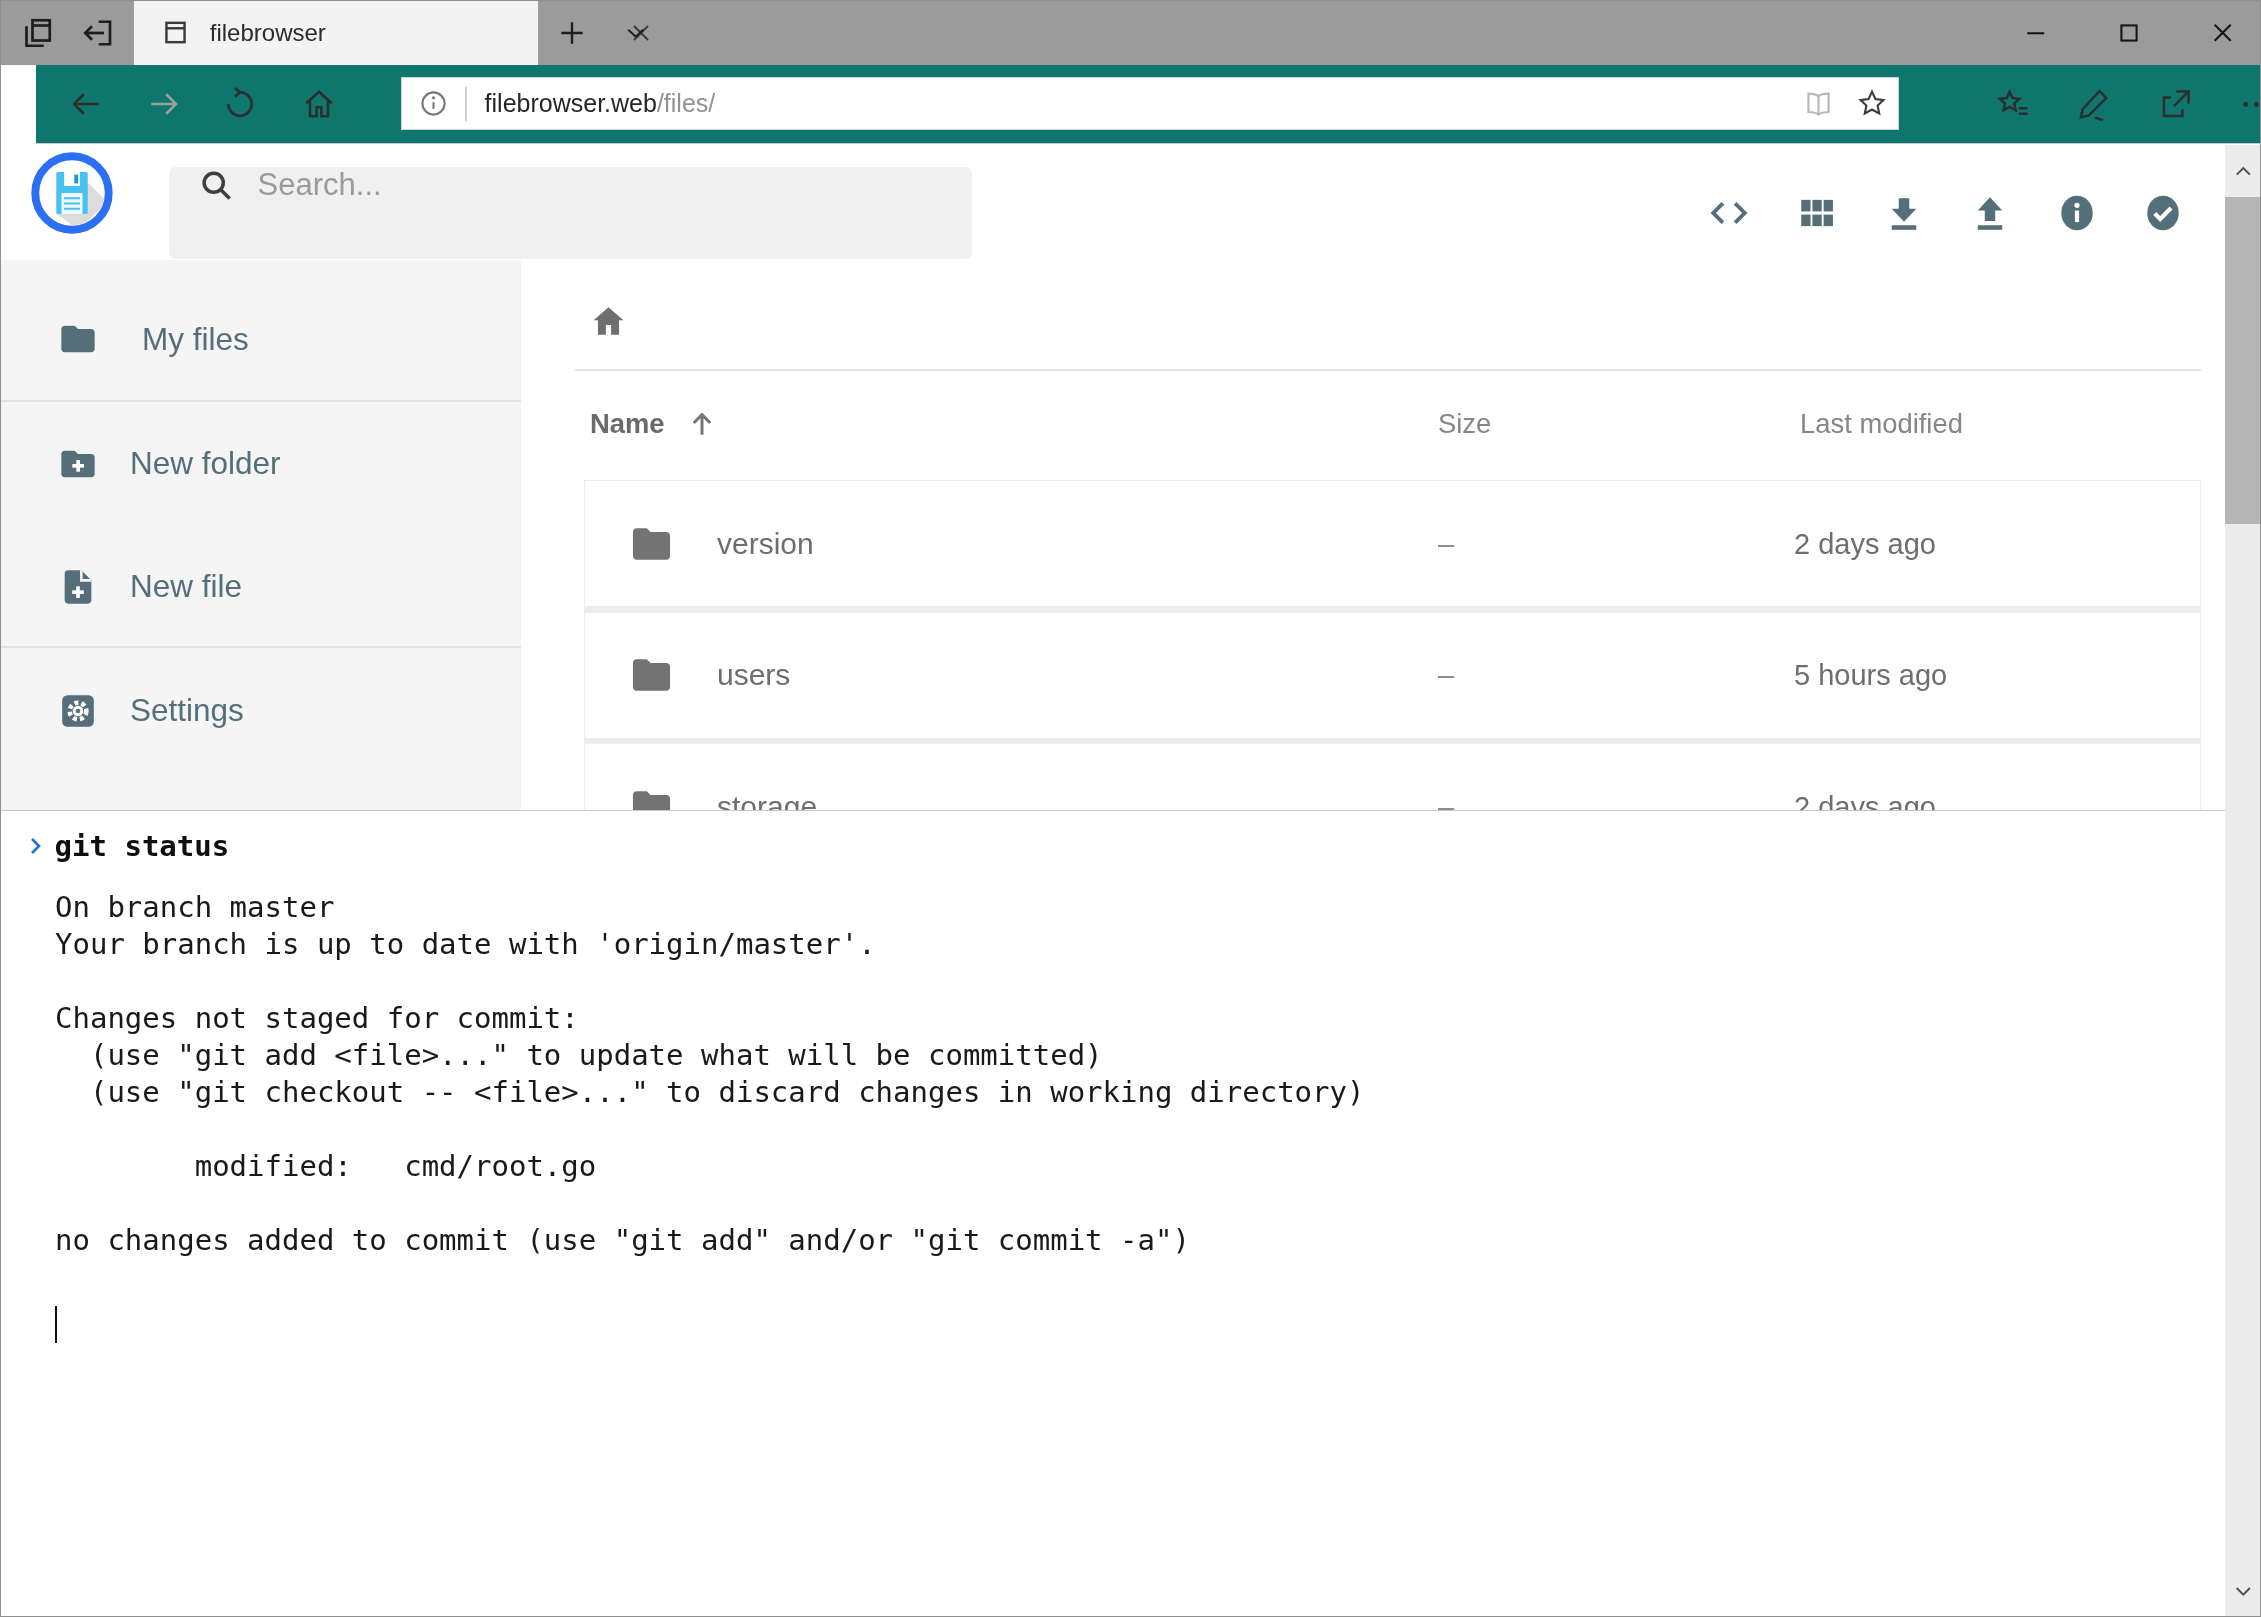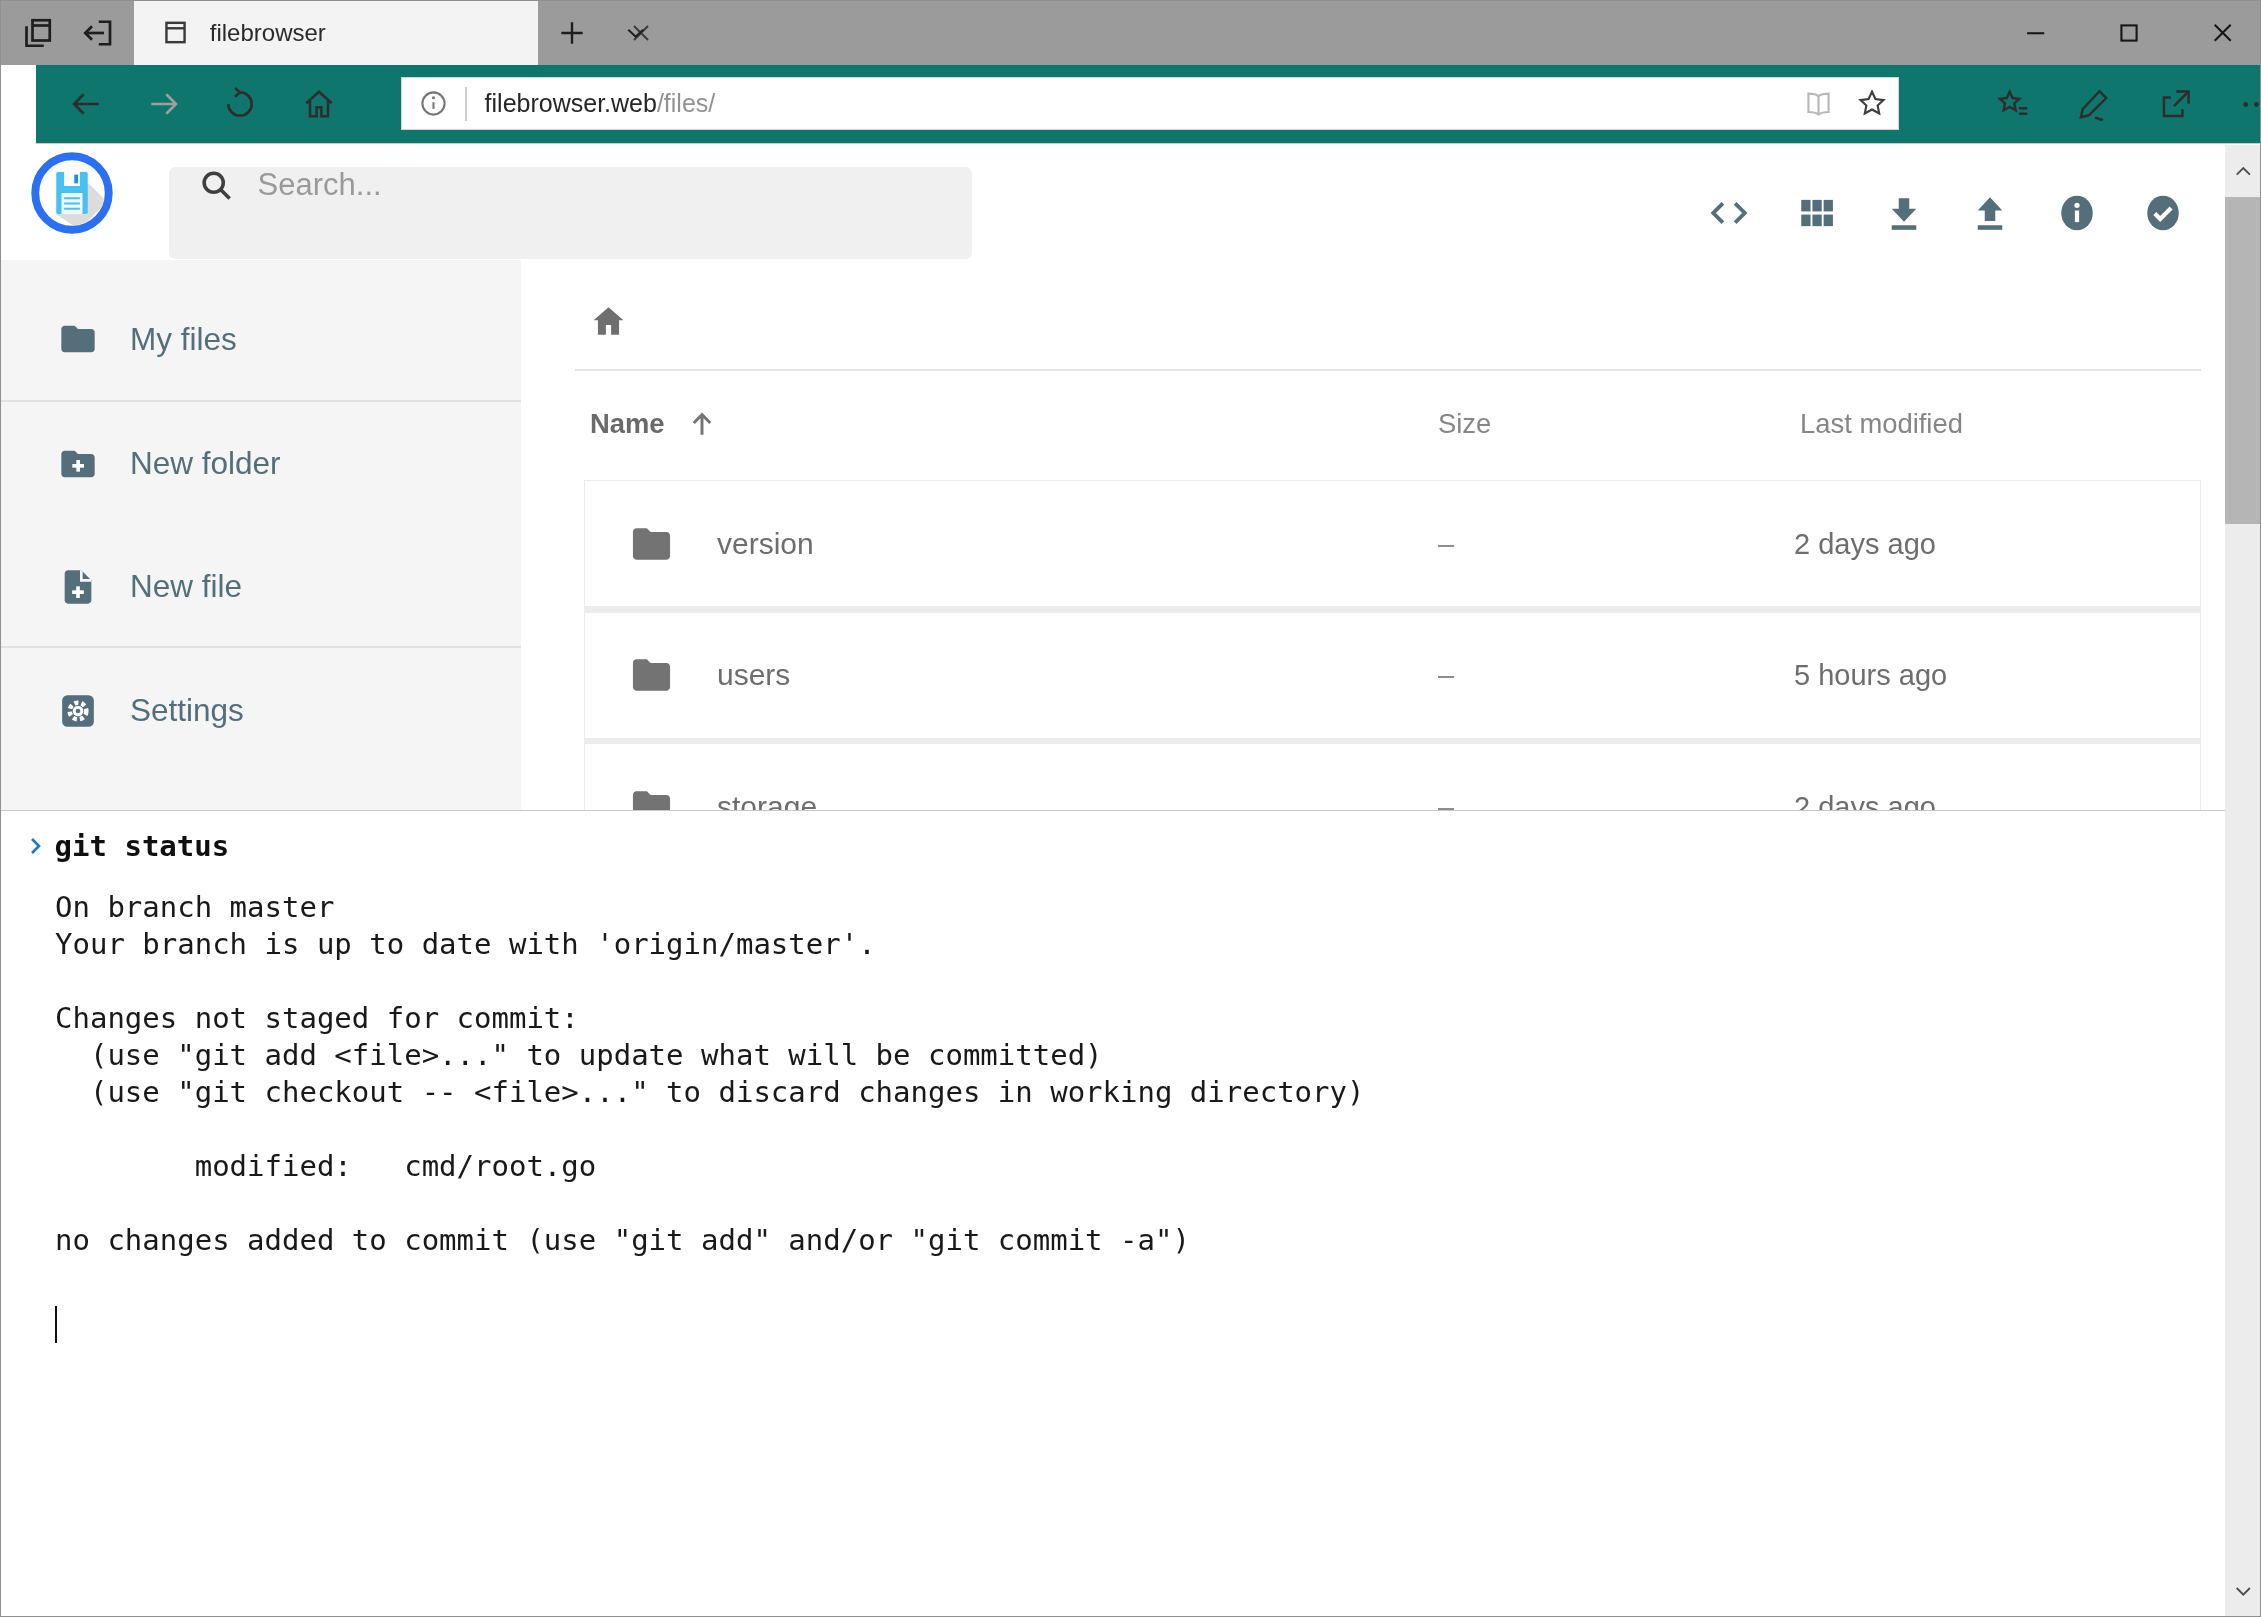--- a/index.html
+++ b/index.html
@@ -49,21 +49,21 @@
   .search-input::placeholder { color:#9a9a9a; }
   .fb-action { position:absolute; top:45px; width:45px; height:45px; display:flex; align-items:center; justify-content:center; color:#546e7a; }
   .fa-code { left:1706px; } .fa-grid { left:1794px; } .fa-down { left:1881px; }
   .fa-up { left:1967px; } .fa-info { left:2054px; } .fa-check { left:2140px; }
 
   
   .sidebar { position:absolute; left:0; top:260px; width:521px; height:550px; background:#f5f5f5; }
   .side-item { position:absolute; left:0; width:100%; height:121px; display:flex; align-items:center; color:#546e7a; cursor:pointer; }
   .side-item .sicon { margin-left:58px; }
   .side-item .slabel { margin-left:32px; font-size:31.5px; }
-  .si-0 { top:18.6px; } .si-1 { top:143px; } .si-2 { top:266px; } .si-3 { top:390px; }
+  .si-0 { top:18.6px;gap:12px; } .si-1 { top:143px; } .si-2 { top:266px; } .si-3 { top:390px; }
   .side-divider { position:absolute; left:0; width:100%; height:1.6px; background:#e1e1e1; }
   .sd-0 { top:140px; } .sd-1 { top:386px; }
 
   
   .crumb-home { position:absolute; left:589px; top:302px; color:#6f6f6f; }
   .main-divider { position:absolute; left:575px; top:369px; width:1626px; height:1.6px; background:#e5e5e5; }
   .col-head { position:absolute; top:408px; font-size:27.4px; color:#868686; display:flex; align-items:center; }
   .ch-name { left:590px; font-weight:bold; color:#6a6a6a; }
   .ch-name .sort { margin-left:21px; color:#757575; }
   .ch-size { left:1438px;text-align:right; }

